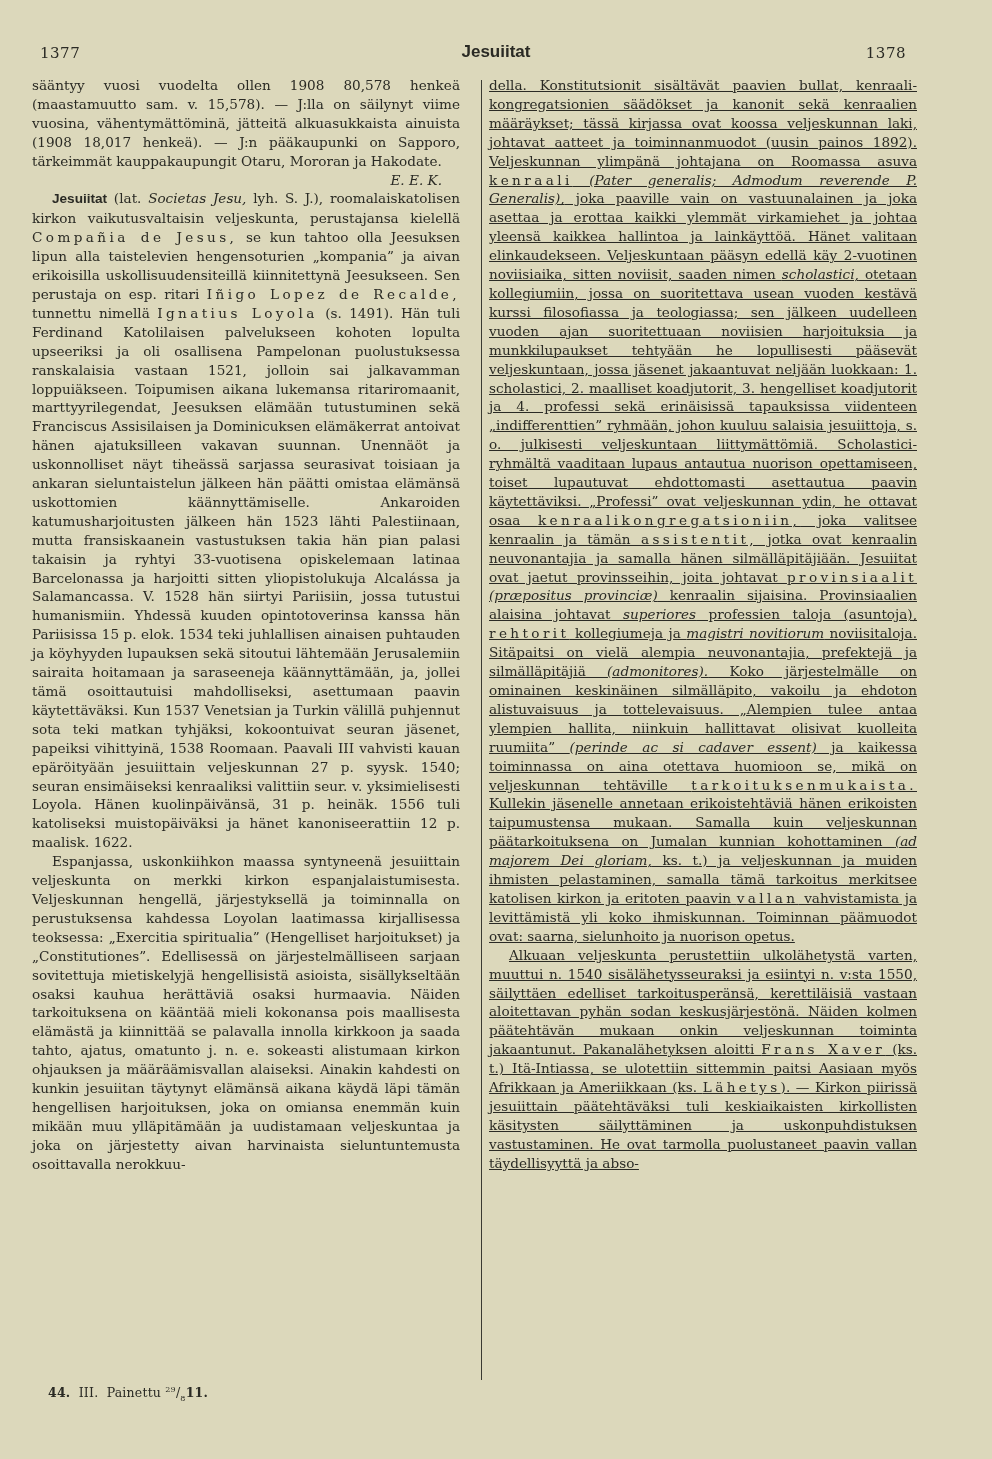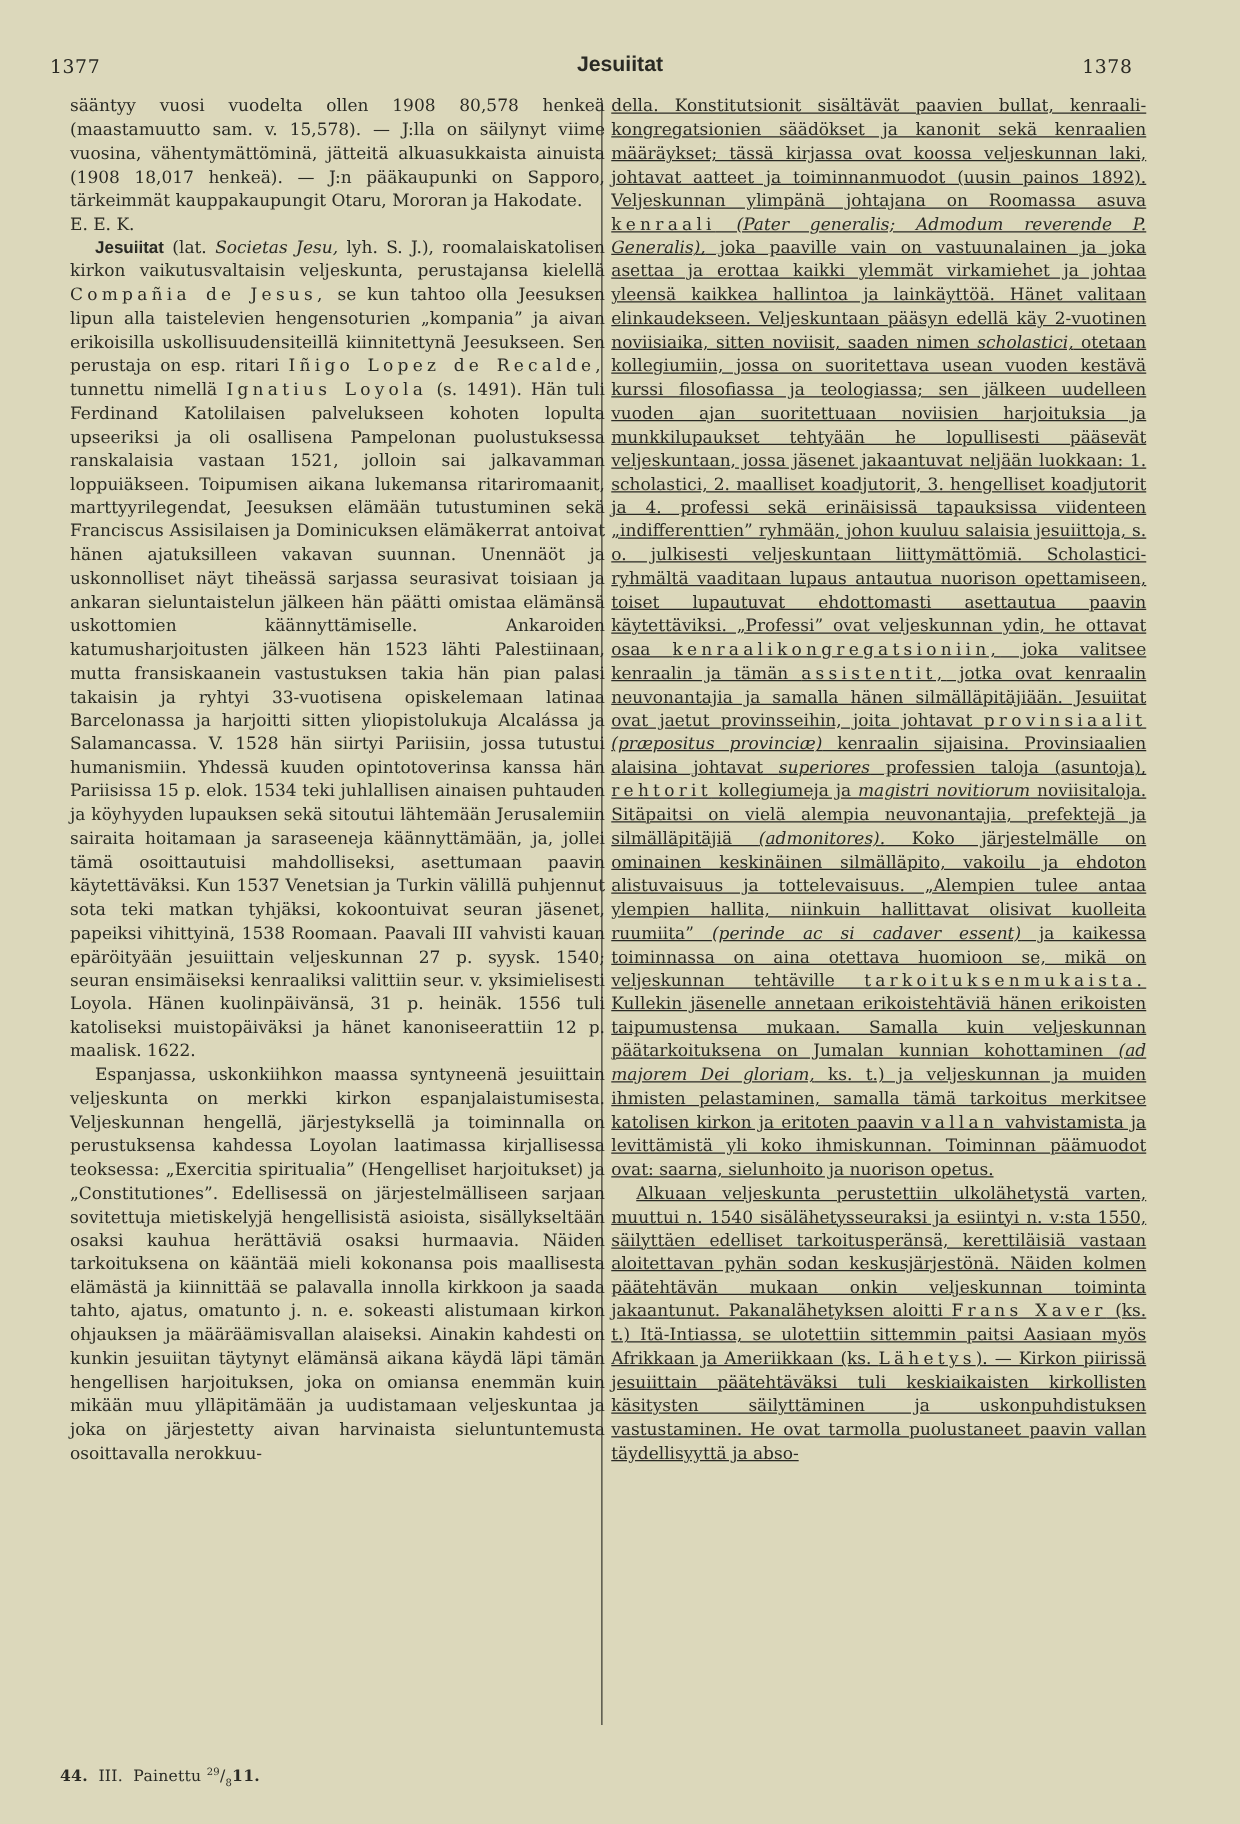--- a/index.html
+++ b/index.html
@@ -17,35 +17,35 @@
   .pnum.right { right: 62px; margin-left: 19px; }
   .running-title {
     position: absolute; left: 0; width: 992px; text-align: center; top: 2px;
     font-family: "Liberation Sans", sans-serif; font-weight: bold; font-size: 17px;
   }
   .col {
     position: absolute; top: 76px; width: 428px;
     font-size: 13.6px; line-height: 18.9px;
     text-align: justify;
   }
-  .col.left { left: 56px; }
+  .col.left { left: 32px; }
   .col.right { left: 489px; text-decoration: underline; }
   .divider {
     position: absolute; left: 481px; top: 80px; width: 1px; height: 1300px;
     background: #3a3a32;
   }
   .col p { margin: 0; text-indent: 0; }
   .col p.indent { text-indent: 20px; }
-  .sig { padding-right: 18px; }
+  .sig { text-align: right; font-style: italic; padding-right: 18px; }
   .sp { letter-spacing: 3.4px; }
   .hw { font-family: "Liberation Sans", sans-serif; font-weight: bold; }
   i, .it { font-style: italic; }
   .footer {
     position: absolute; top: 1385px; left: 48px;
-    font-size: 12.5px; letter-spacing: 0.2px; margin-top: 28px;
+    font-size: 12.5px; letter-spacing: 0.2px;
   }
   .footer b { font-weight: bold; }
   sup, sub { font-size: 8px; }
 </style>
 </head>
 <body>
 
 <div class="page-header">
   <span class="pnum left">1377</span>
   <span class="running-title">Jesuiitat</span>

